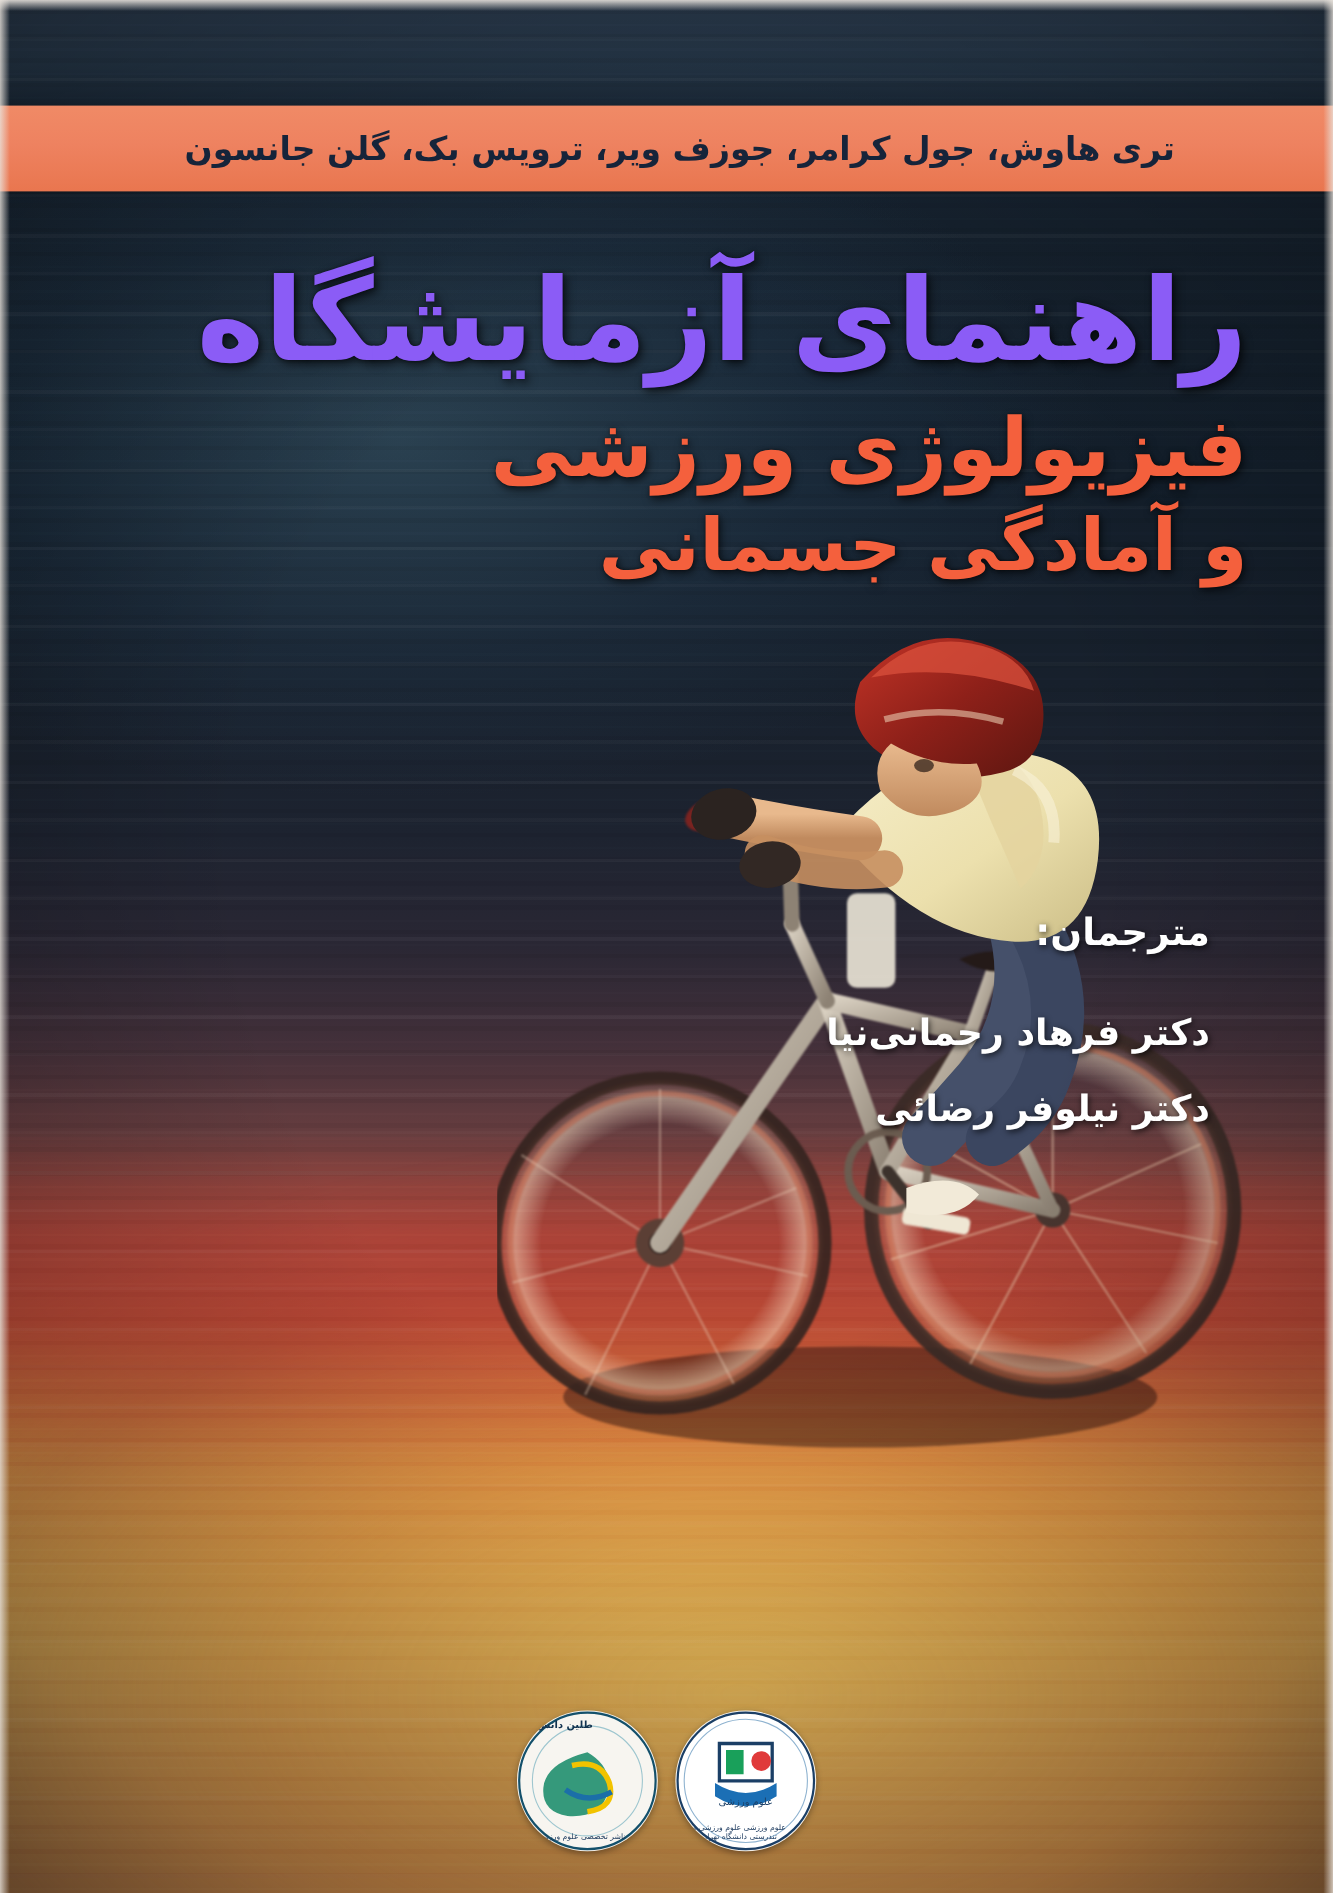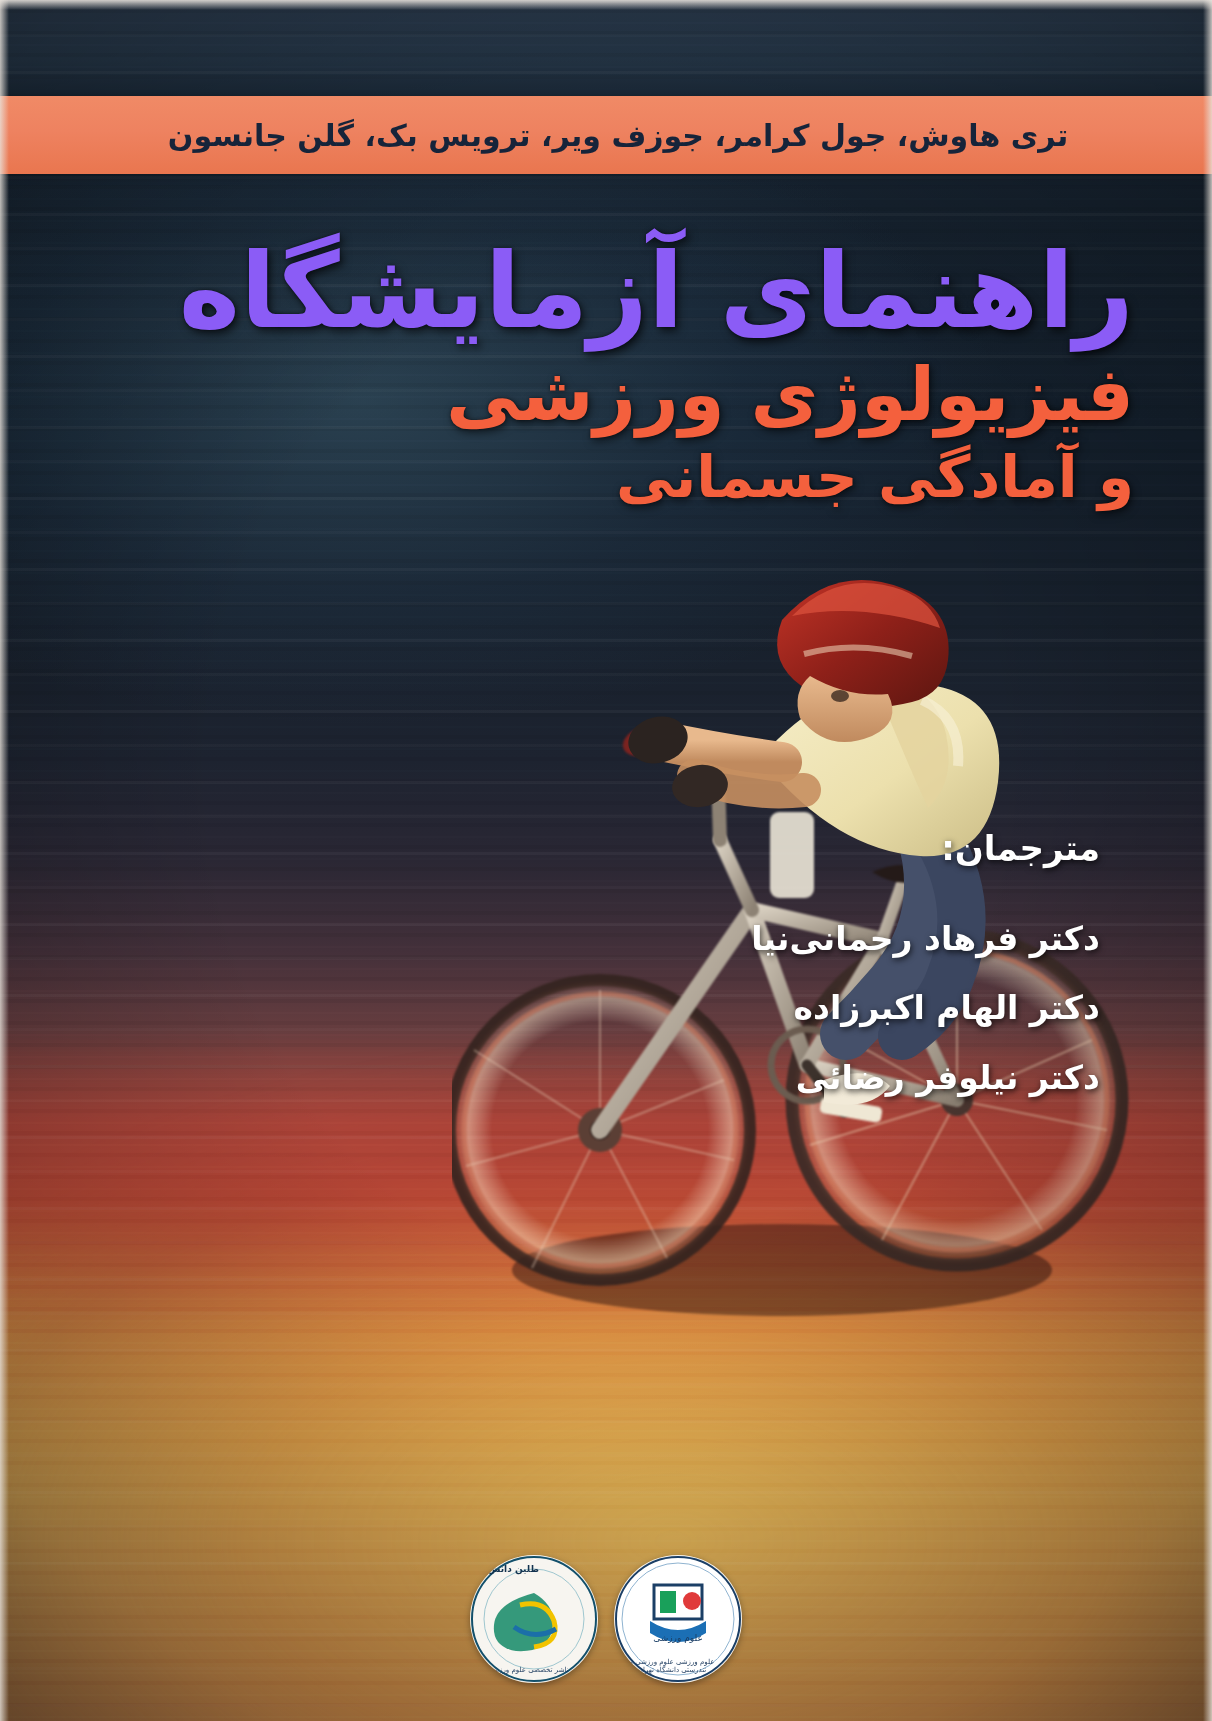--- a/index.html
+++ b/index.html
@@ -189,37 +189,37 @@
     white-space: nowrap;
   }
   .title-sub1 {
     color: #f4603d;
     font-size: 74px;
     font-weight: bold;
     line-height: 1.16;
     text-shadow:
       0 0 3px rgba(0,0,0,0.5),
       2px 3px 8px rgba(0,0,0,0.6);
-    margin: 6px 0 0 0;
+    margin: 20px 0 0 0;
     white-space: nowrap;
   }
   .title-sub2 {
     color: #f4603d;
     font-size: 74px;
     font-weight: bold;
     line-height: 1.16;
     text-shadow:
       0 0 3px rgba(0,0,0,0.5),
       2px 3px 8px rgba(0,0,0,0.6);
     margin: 6px 0 0 0;
     white-space: nowrap;
   }
   .title-sub3 {
     color: #f4603d;
-    font-size: 58px;
+    font-size: 66px;
     font-weight: bold;
     line-height: 1.16;
     text-shadow:
       0 0 3px rgba(0,0,0,0.5),
       2px 3px 8px rgba(0,0,0,0.6);
     margin: 6px 0 0 0;
     white-space: nowrap;
   }
   
   .translators {
@@ -433,21 +433,20 @@
 
   <div class="title-block">
     <div class="title-main">راهنمای آزمایشگاه</div>
     <div class="title-sub1">فیزیولوژی ورزشی</div>
     <div class="title-sub3">و آمادگی جسمانی</div>
   </div>
 
   <div class="translators">
     <div class="label">مترجمان:</div>
     <div class="name">دکتر فرهاد رحمانی‌نیا</div>
-    <div class="name">دکتر الهام اکبرزاده</div>
     <div class="name">دکتر نیلوفر رضائی</div>
   </div>
 
   <div class="logos">
 
     <div class="logo">
       <svg viewBox="0 0 128 128" xmlns="http://www.w3.org/2000/svg">
         <circle cx="64" cy="64" r="62" fill="#ffffff" stroke="#1b3f66" stroke-width="2"></circle>
         <circle cx="64" cy="64" r="56" fill="none" stroke="#8fb3d0" stroke-width="1"></circle>
         <path d="M40 30 h48 v34 h-48 z" fill="none" stroke="#1b3f66" stroke-width="3"></path>

